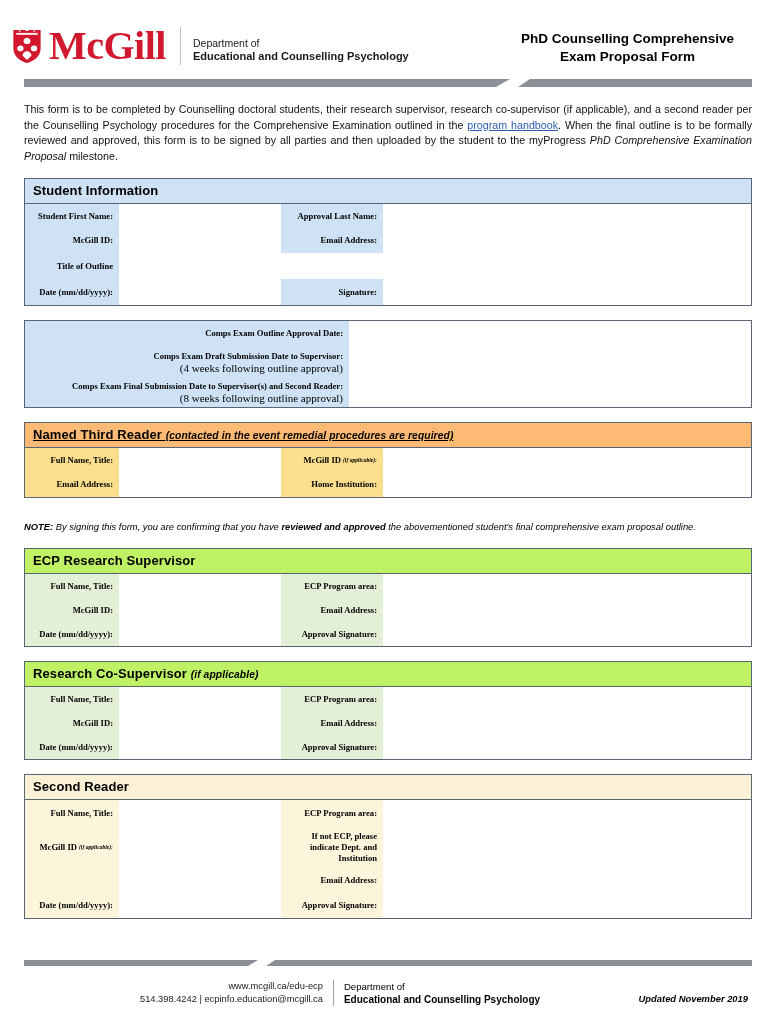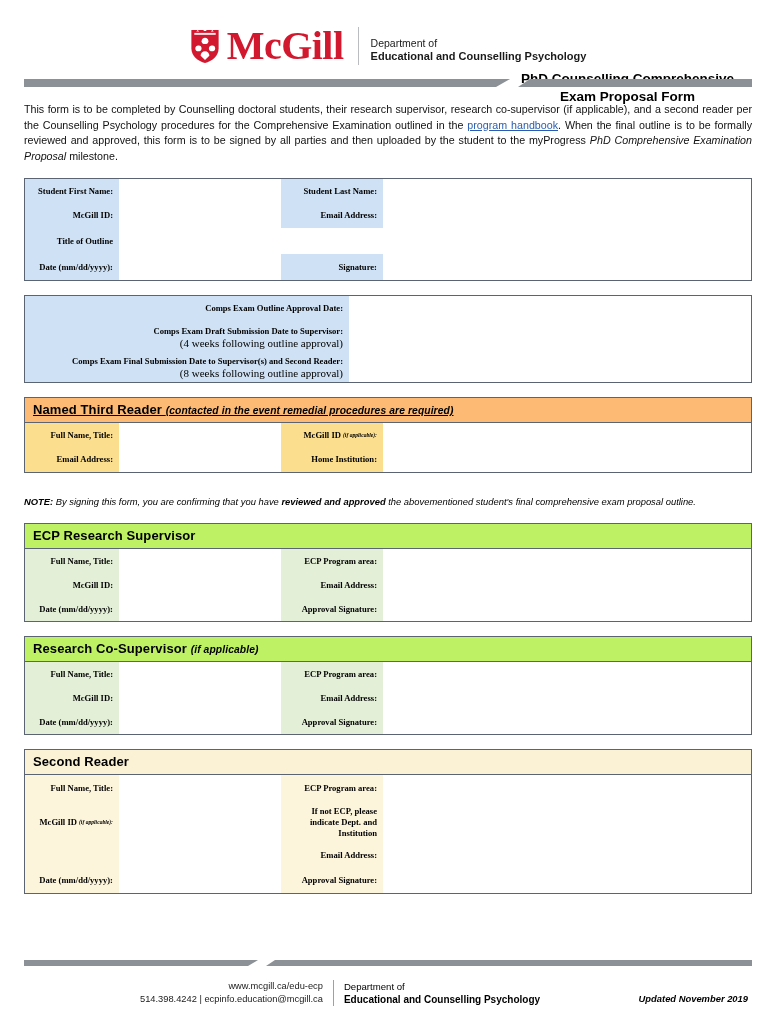--- a/index.html
+++ b/index.html
@@ -18,25 +18,24 @@
   .page {
     width: 770px;
     height: 1024px;
     position: relative;
     box-sizing: border-box;
   }
 
   
   .header {
     display: flex;
-    align-items: center;
-    padding: 26px 18px 0 24px;
+    align-items: flex-start;
+    padding: 26px 18px 0 12px;
     height: 58px;
     box-sizing: border-box;
-    flex-direction: column;
   }
   .brand {
     display: flex;
     align-items: center;
     flex: 0 0 auto;
   }
   .shield {
     width: 30px;
     height: 35px;
     flex: 0 0 auto;
@@ -307,26 +306,27 @@
   <div class="bar-wrap">
     <div class="bar-left"></div>
     <div class="bar-right"></div>
   </div>
 
   <div class="intro">
     <span>This form is to be completed by Counselling doctoral students, their research supervisor, research co-supervisor (if applicable), and a second reader per the Counselling Psychology procedures for the Comprehensive Examination outlined in the </span><a class="link" href="#">program handbook</a><span>. When the final outline is to be formally reviewed and approved, this form is to be signed by all parties and then uploaded by the student to the myProgress </span><span class="ital">PhD Comprehensive Examination Proposal</span><span> milestone.</span>
   </div>
 
   <div class="section blue">
+    <div class="section-head">Student Information</div>
     <div class="section-body">
 
       <div class="row" style="height:24px">
         <div class="cell-label fill si-l1">Student First Name:</div>
         <div class="cell-input" style="flex:0 0 162px"></div>
-        <div class="cell-label fill si-l2">Student Last Name:</div>
+        <div class="cell-label fill si-l2">Approval Last Name:</div>
         <div class="cell-input"></div>
       </div>
 
       <div class="row" style="height:25px">
         <div class="cell-label fill si-l1">McGill ID:</div>
         <div class="cell-input" style="flex:0 0 162px"></div>
         <div class="cell-label fill si-l2">Email Address:</div>
         <div class="cell-input"></div>
       </div>
 

